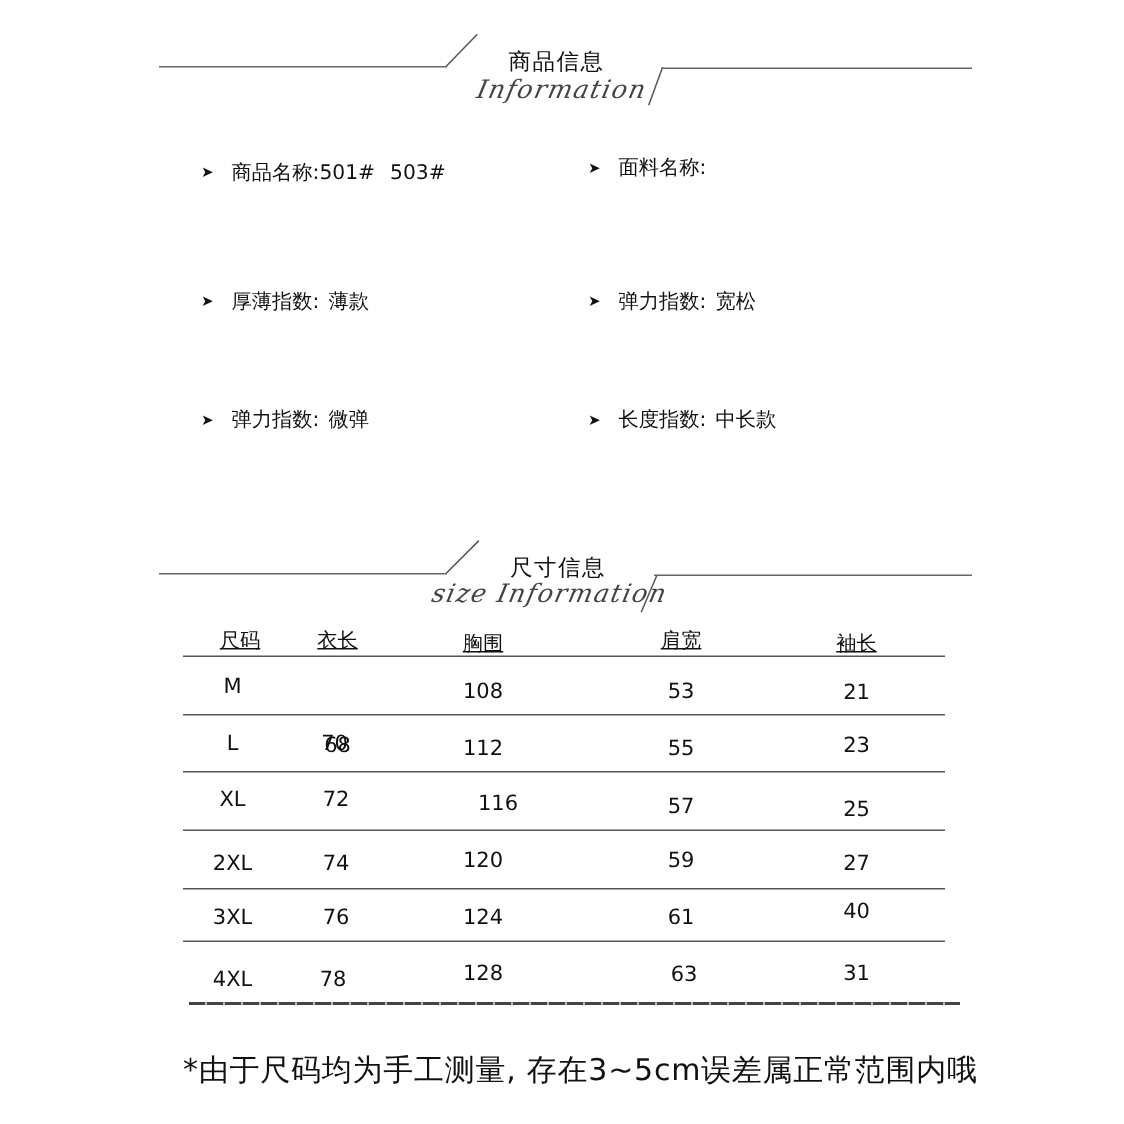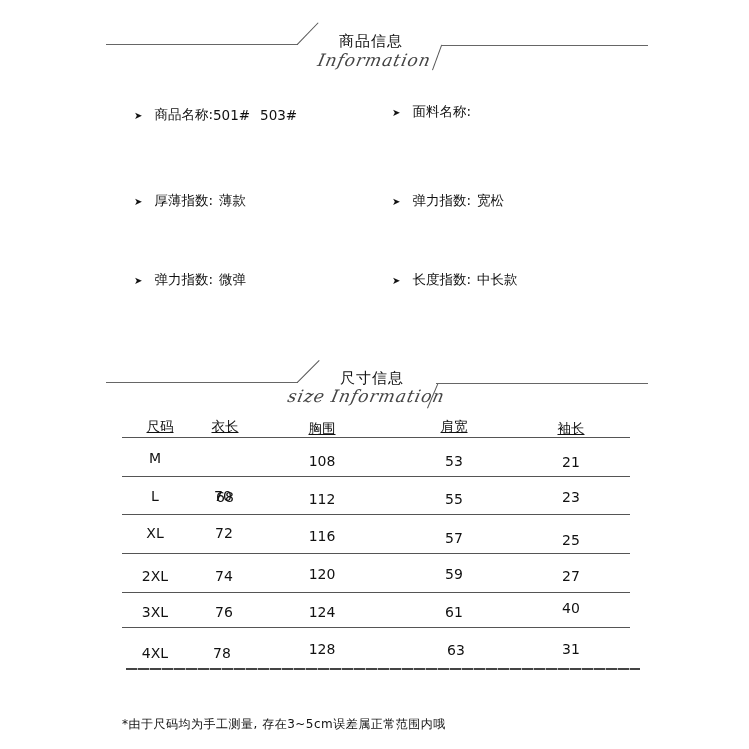--- a/index.html
+++ b/index.html
@@ -12,21 +12,21 @@
     .section-title { position: absolute; font-size: 15px; color: #111; letter-spacing: 1px; white-space: nowrap; }
     .script { position: absolute; font-family: "DejaVu Serif", serif; font-style: italic; font-size: 17px; color: #444; letter-spacing: 1px; white-space: nowrap; transform: skewX(-12deg); }
     .info-item { position: absolute; font-size: 13.5px; white-space: nowrap; display: flex; align-items: center; }
     .arrow { font-size: 10px; margin-right: 12px; color: #111; }
     .gap { display: inline-block; width: 10px; }
     .th, .td { position: absolute; font-size: 14px; white-space: nowrap; text-align: center; transform: translateX(-50%); }
     .th { font-size: 13.5px; text-decoration: underline; }
     .row-line { position: absolute; left: 122px; width: 508px; height: 1px; background: #555; }
     .dash-line { position: absolute; left: 126px; width: 514px; height: 2px;
       background: repeating-linear-gradient(90deg, #444 0 11px, #bbb 11px 12px); }
-    .note { position: absolute; left: 122px; top: 716px; font-size: 12px; white-space: nowrap; letter-spacing: 0.5px; }
+    .note { position: absolute; left: 122px; top: 700px; font-size: 20px; white-space: nowrap; letter-spacing: 0.5px; }
   </style>
 </head>
 <body>
 
 <div>
   <div class="hline" style="left:106px; top:44px; width:192px;"></div>
   <div class="diag" style="left:297px; top:44px; width:30px; transform: rotate(-46deg);"></div>
   <div class="diag" style="left:432px; top:70px; width:27px; transform: rotate(-70deg);"></div>
   <div class="hline" style="left:441px; top:45px; width:207px;"></div>
   <div class="section-title" style="left:339px; top:32px;">商品信息</div>
@@ -106,21 +106,21 @@
     <div class="td" style="left:223px; top:488px;">70</div>
     <div class="td" style="left:322px; top:491px;">112</div>
     <div class="td" style="left:454px; top:491px;">55</div>
     <div class="td" style="left:571px; top:489px;">23</div>
   </div>
   <div class="row-line" style="top:514px;"></div>
 
   <div>
     <div class="td" style="left:155px; top:525px;">XL</div>
     <div class="td" style="left:224px; top:525px;">72</div>
-    <div class="td" style="left:322px; top:528px;">116</div>
+    <div class="td" style="left:332px; top:528px;">116</div>
     <div class="td" style="left:454px; top:530px;">57</div>
     <div class="td" style="left:571px; top:532px;">25</div>
   </div>
   <div class="row-line" style="top:553px;"></div>
 
   <div>
     <div class="td" style="left:155px; top:568px;">2XL</div>
     <div class="td" style="left:224px; top:568px;">74</div>
     <div class="td" style="left:322px; top:566px;">120</div>
     <div class="td" style="left:454px; top:566px;">59</div>

